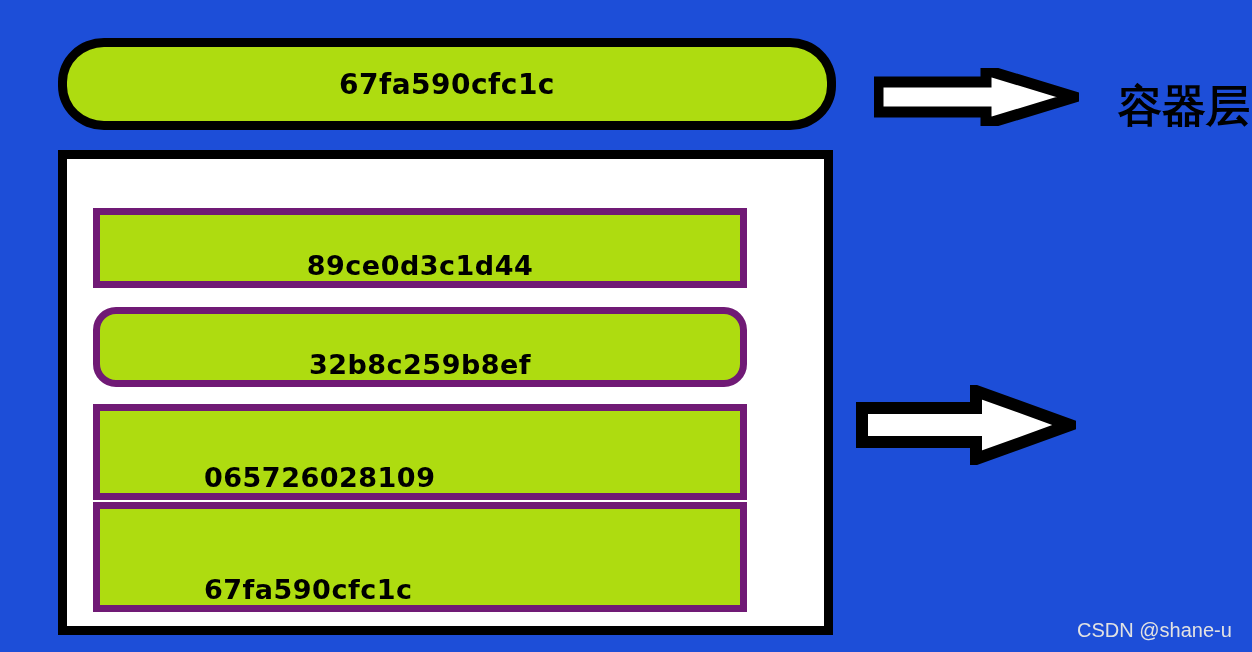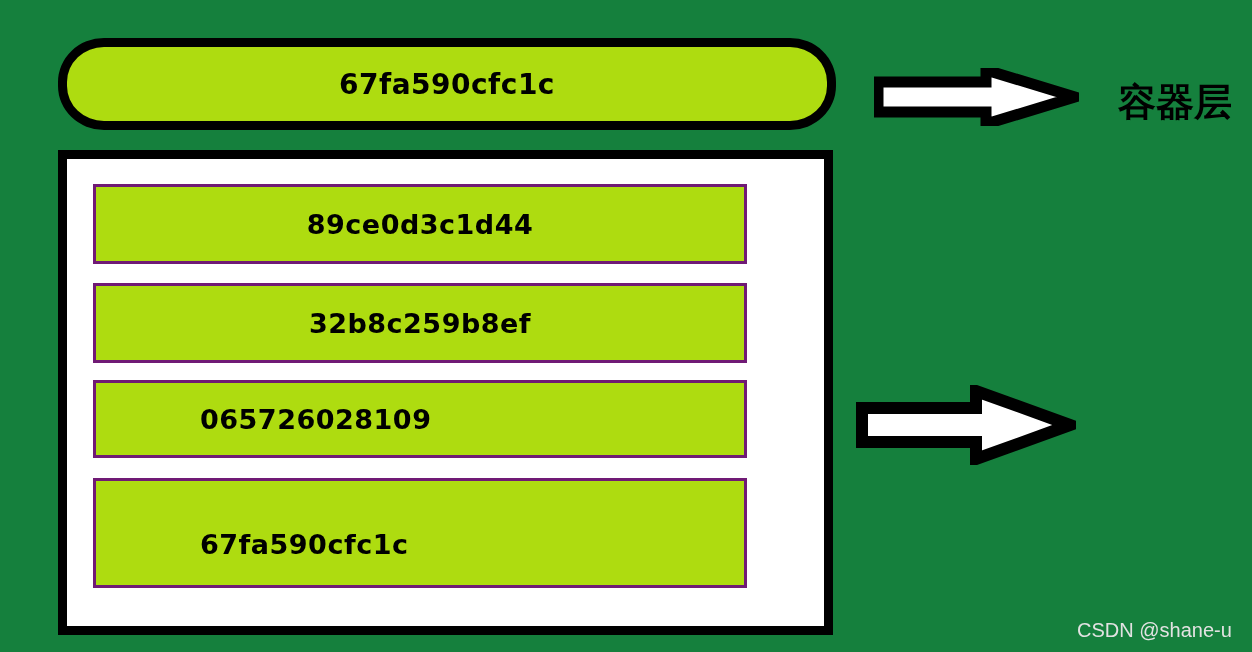--- a/index.html
+++ b/index.html
@@ -7,21 +7,21 @@
     padding: 0;
     background: #ffffff;
   }
   body {
     font-family: "DejaVu Sans", sans-serif;
   }
   #canvas {
     position: relative;
     width: 1252px;
     height: 652px;
-    background: #15803d;
+    background: #1d4ed8;
     overflow: hidden;
   }
 
   
   .container-box {
     position: absolute;
     left: 58px;
     top: 38px;
     width: 778px;
     height: 92px;
@@ -50,53 +50,54 @@
     height: 485px;
     background: #ffffff;
     border: 9px solid #000000;
     box-sizing: border-box;
   }
 
   
   .layer {
     position: absolute;
     background: var(--green, #AEDC10);
-    border: 3px solid #701a75;
+    border: 7px solid #701a75;
     box-sizing: border-box;
     display: flex;
-    align-items: center;
+    align-items: flex-end;
+    margin-top: 24px;
   }
   .layer .label {
     font-size: 27px;
     font-weight: bold;
     color: #000000;
     letter-spacing: 0.5px;
     white-space: nowrap;
     font-family: "DejaVu Sans", sans-serif;
   }
   .layer.center .label { margin: 0 auto; }
   .layer.offset-left .label { margin-left: 104px; }
 
   .layer-0 { left: 93px; top: 184px;  width: 654px; height: 80px; }
   .layer-1 { left: 93px; top: 283px;  width: 654px; height: 80px; }
-  .layer-2 { left: 93px; top: 380px;  width: 654px; height: 78px; }
+  .layer-2 { left: 93px; top: 380px;  width: 654px; height: 96px; }
   .layer-3 { left: 93px; top: 478px;  width: 654px; height: 110px; }
   .layer-3 .label { margin-left: 104px; margin-top: 22px; }
 
   
   .arrow {
     position: absolute;
   }
   .arrow-container-layer { left: 874px; top: 68px;  width: 205px; height: 58px; }
   .arrow-image-layer     { left: 856px; top: 385px; width: 220px; height: 80px; }
 
   
   .side-label {
     position: absolute;
-    font-size: 38px;
+    font-size: 44px;
     font-weight: bold;
     color: #000000;
     white-space: nowrap;
     font-family: "DejaVu Sans", "Liberation Sans", sans-serif;
   }
   .label-container-layer { left: 1118px; top: 77px; }
   .label-image-layer     { left: 1110px; top: 407px; }
 
   
   .watermark {
@@ -124,21 +125,21 @@
     </svg>
   </div>
 
   <div class="side-label label-container-layer">容器层</div>
 
   <div class="image-outer"></div>
 
   <div class="layer layer-0 center" style="background: rgb(174, 220, 16);">
     <span class="label">89ce0d3c1d44</span>
   </div>
-  <div class="layer layer-1 center" style="background: rgb(174, 220, 16);">
+  <div class="layer layer-1 center" style="background: rgb(174, 220, 16); border-radius: 23px;">
     <span class="label">32b8c259b8ef</span>
   </div>
   <div class="layer layer-2 offset-left" style="background: rgb(174, 220, 16);">
     <span class="label">065726028109</span>
   </div>
   <div class="layer layer-3 offset-left" style="background: rgb(174, 220, 16);">
     <span class="label">67fa590cfc1c</span>
   </div>
 
   <div class="arrow arrow-image-layer">

